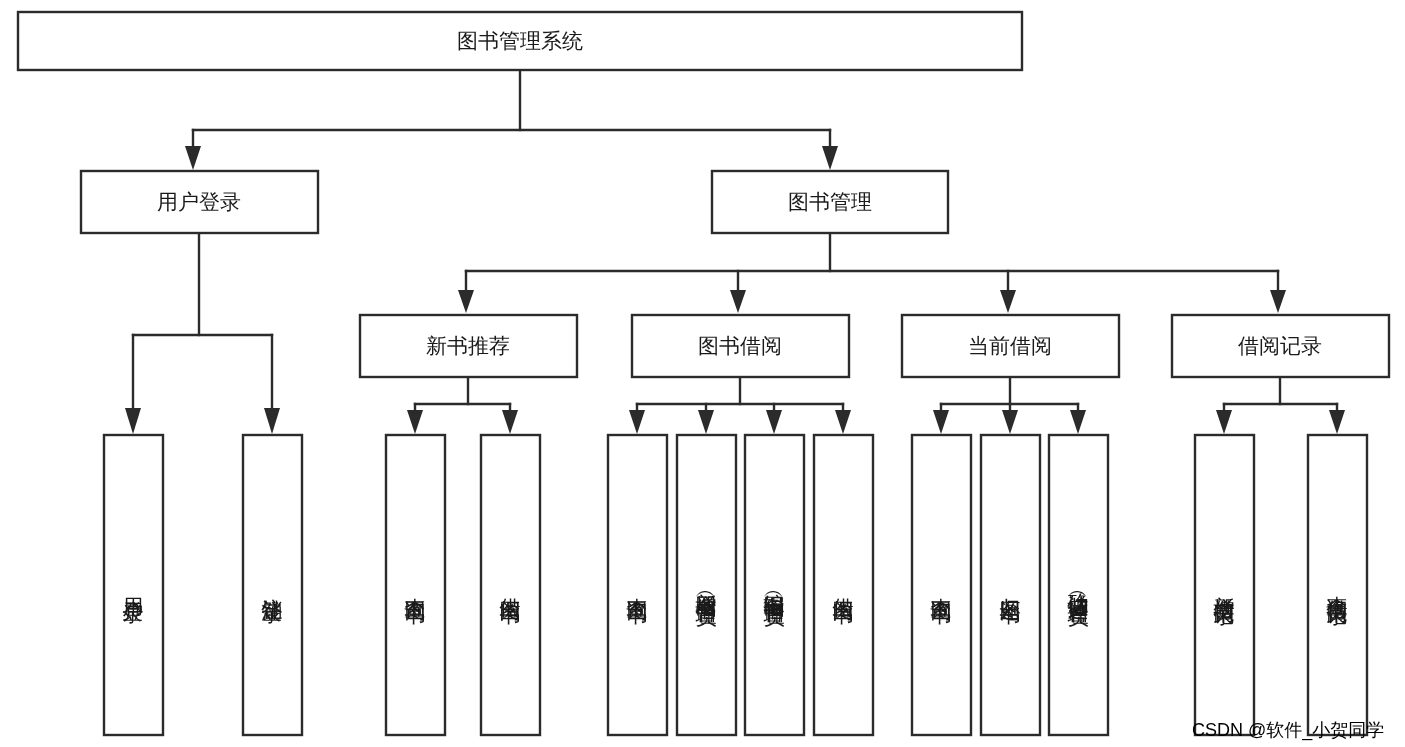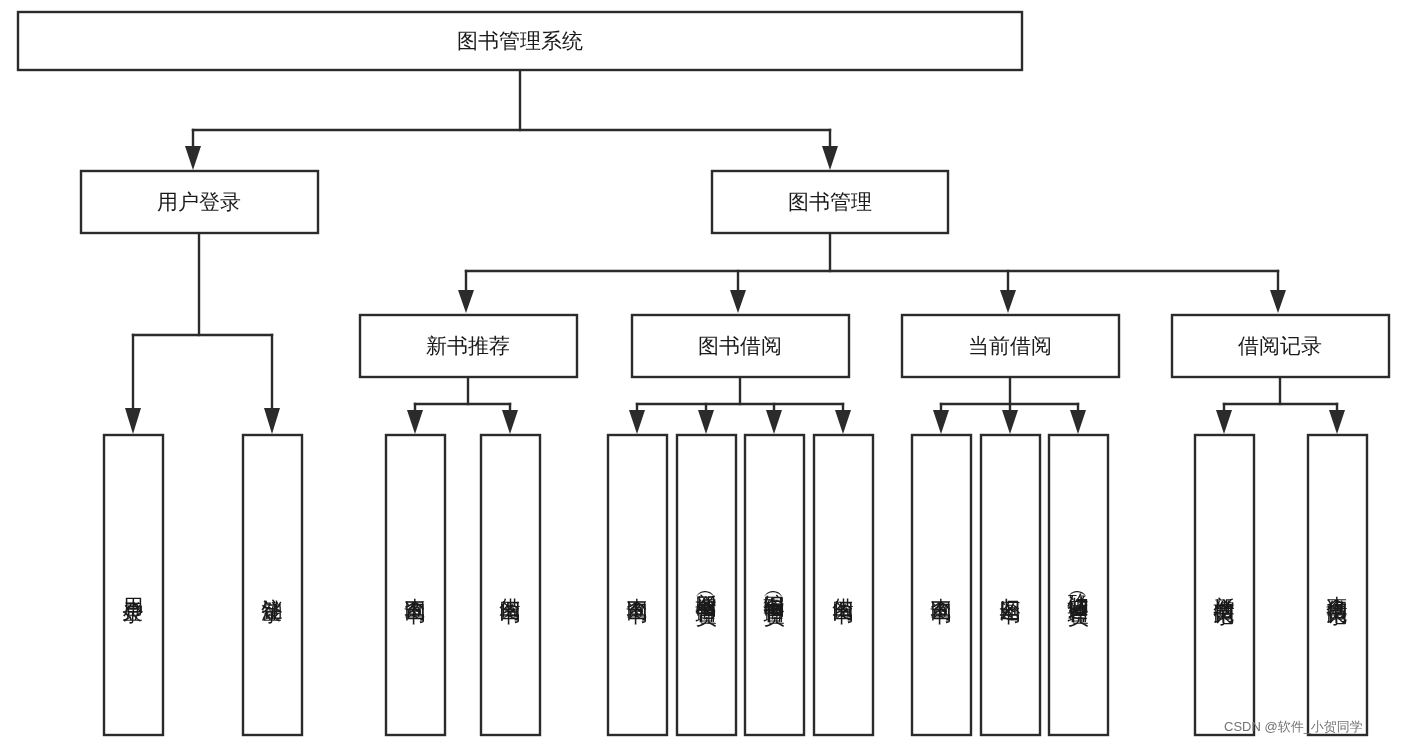--- a/index.html
+++ b/index.html
@@ -58,24 +58,23 @@
     line-height: 1.0;
     color: #1a1a1a;
     letter-spacing: 2px;
     text-align: center;
     white-space: nowrap;
     pointer-events: none;
   }
   .watermark {
     position: absolute;
     font-family: "Liberation Sans", "DejaVu Sans", sans-serif;
-    font-size: 13px;
-    color: #737373;
+    font-size: 18px;
+    color: #000000;
     white-space: nowrap;
-    margin-left: 32px;
   }
 </style>
 </head>
 <body>
 
 <div id="diagram-root">
 
   <svg id="flow-svg" viewBox="0 0 1405 747">
 
     <g>

